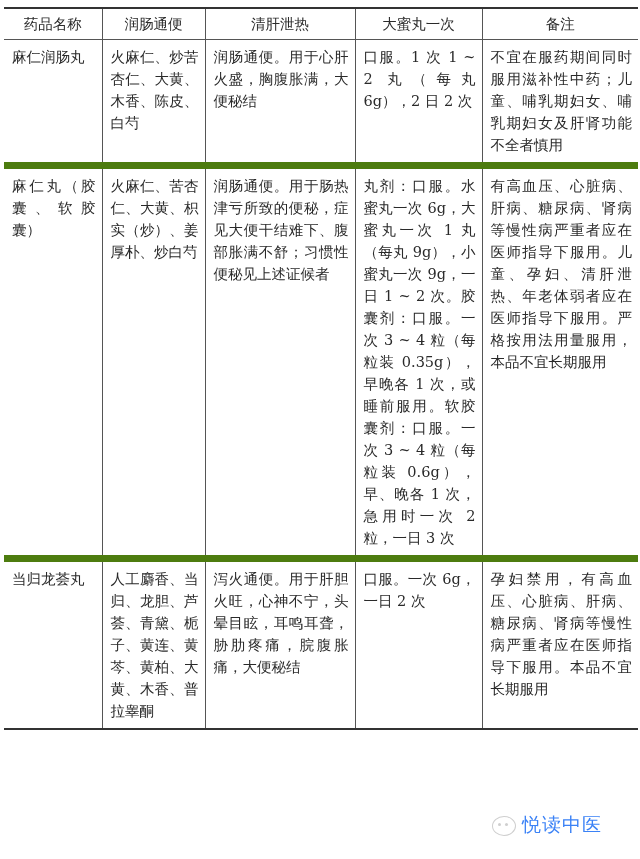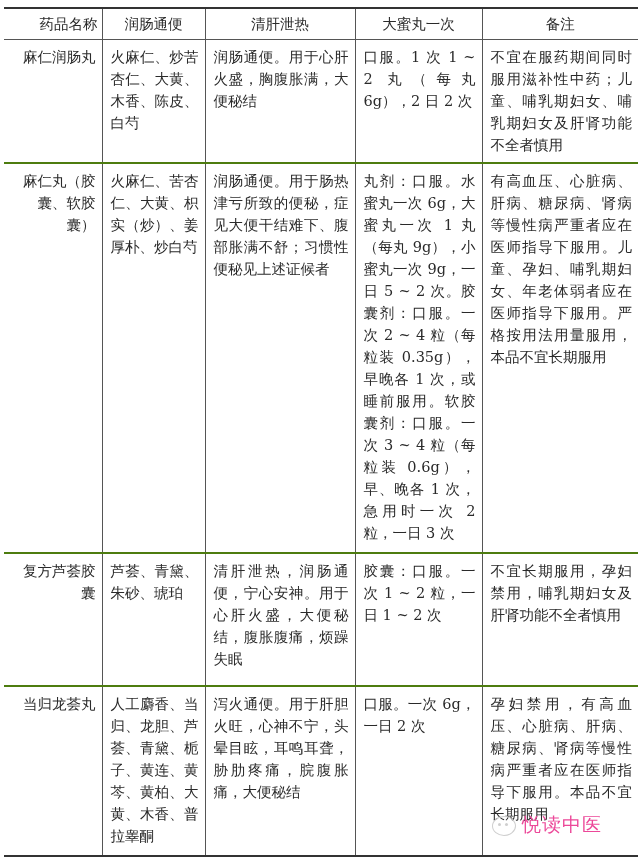--- a/index.html
+++ b/index.html
@@ -2,28 +2,28 @@
 <html><head>
 <meta charset="utf-8">
 <style>
   html, body { margin: 0; padding: 0; background: #ffffff; }
   body { width: 640px; height: 859px; position: relative; overflow: hidden;
          font-family: "DejaVu Serif", "Liberation Serif", serif; color: #2a2a2a; }
   table { position: absolute; left: 4px; top: 7px; width: 634px; border-collapse: collapse;
           table-layout: fixed; border-top: 2px solid #333; border-bottom: 2px solid #333; }
   th, td { font-size: 14.5px; line-height: 22px; vertical-align: top; padding: 6px 6px 6px 8px;
            border-left: 1px solid #555; border-right: 1px solid #555; font-weight: normal; text-align: justify; }
-  th:first-child, td:first-child { border-left: none; text-align: right; }
+  th:first-child, td:first-child { border-left: none; }
   th:last-child, td:last-child { border-right: none; }
   th { text-align: center; padding: 4px 4px; height: 22px; border-bottom: 1px solid #555; }
-  tr.r td { border-bottom: 2px solid #4d7c0f; }
+  tr.r td { border-bottom: 7px solid #4d7c0f; }
   tr.r:last-child td { border-bottom: none; }
   col.c1 { width: 98px; } col.c2 { width: 103px; } col.c3 { width: 150px; }
   col.c4 { width: 127px; } col.c5 { width: 156px; }
-  .watermark { position: absolute; left: 492px; top: 812px; font-size: 19px; color: #ec4899;
+  .watermark { position: absolute; left: 492px; top: 812px; font-size: 19px; color: #3b82f6;
                font-family: "DejaVu Sans", sans-serif; letter-spacing: 1px; }
   .watermark .ic { display: inline-block; width: 22px; height: 18px; border: 1.5px solid #cfcfcf;
                    border-radius: 50%; margin-right: 6px; vertical-align: middle; position: relative; }
   .watermark .ic::after { content: ""; position: absolute; left: 5px; top: 6px; width: 3px; height: 3px;
                    background: #cfcfcf; border-radius: 50%; box-shadow: 7px 0 0 #cfcfcf; }
 </style>
 </head>
 <body>
 
 <table>
@@ -48,29 +48,22 @@
       <td>麻仁润肠丸</td>
       <td>火麻仁、炒苦杏仁、大黄、木香、陈皮、白芍</td>
       <td>润肠通便。用于心肝火盛，胸腹胀满，大便秘结</td>
       <td>口服。1 次 1 ~ 2 丸（每丸 6g），2 日 2 次</td>
       <td>不宜在服药期间同时服用滋补性中药；儿童、哺乳期妇女、哺乳期妇女及肝肾功能不全者慎用</td>
     </tr>
     <tr class="r" style="height:390px">
       <td>麻仁丸（胶囊、软胶囊）</td>
       <td>火麻仁、苦杏仁、大黄、枳实（炒）、姜厚朴、炒白芍</td>
       <td>润肠通便。用于肠热津亏所致的便秘，症见大便干结难下、腹部胀满不舒；习惯性便秘见上述证候者</td>
-      <td>丸剂：口服。水蜜丸一次 6g，大蜜丸一次 1 丸（每丸 9g），小蜜丸一次 9g，一日 5 ~ 2 次。胶囊剂：口服。一次 2 ~ 4 粒（每粒装 0.35g），早晚各 1 次，或睡前服用。软胶囊剂：口服。一次 3 ~ 4 粒（每粒装 0.6g），早、晚各 1 次，急用时一次 2 粒，一日 3 次</td>
-      <td>有高血压、心脏病、肝病、糖尿病、肾病等慢性病严重者应在医师指导下服用。儿童、孕妇、哺乳期妇女、年老体弱者应在医师指导下服用。严格按用法用量服用，本品不宜长期服用</td>
-    </tr>
-    <tr class="r" style="height:133px">
-      <td>复方芦荟胶囊</td>
-      <td>芦荟、青黛、朱砂、琥珀</td>
-      <td>清肝泄热，润肠通便，宁心安神。用于心肝火盛，大便秘结，腹胀腹痛，烦躁失眠</td>
-      <td>胶囊：口服。一次 1 ~ 2 粒，一日 1 ~ 2 次</td>
-      <td>不宜长期服用，孕妇禁用，哺乳期妇女及肝肾功能不全者慎用</td>
+      <td>丸剂：口服。水蜜丸一次 6g，大蜜丸一次 1 丸（每丸 9g），小蜜丸一次 9g，一日 1 ~ 2 次。胶囊剂：口服。一次 3 ~ 4 粒（每粒装 0.35g），早晚各 1 次，或睡前服用。软胶囊剂：口服。一次 3 ~ 4 粒（每粒装 0.6g），早、晚各 1 次，急用时一次 2 粒，一日 3 次</td>
+      <td>有高血压、心脏病、肝病、糖尿病、肾病等慢性病严重者应在医师指导下服用。儿童、孕妇、清肝泄热、年老体弱者应在医师指导下服用。严格按用法用量服用，本品不宜长期服用</td>
     </tr>
     <tr class="r" style="height:170px">
       <td>当归龙荟丸</td>
       <td>人工麝香、当归、龙胆、芦荟、青黛、栀子、黄连、黄芩、黄柏、大黄、木香、普拉睾酮</td>
       <td>泻火通便。用于肝胆火旺，心神不宁，头晕目眩，耳鸣耳聋，胁肋疼痛，脘腹胀痛，大便秘结</td>
       <td>口服。一次 6g，一日 2 次</td>
       <td>孕妇禁用，有高血压、心脏病、肝病、糖尿病、肾病等慢性病严重者应在医师指导下服用。本品不宜长期服用</td>
     </tr>
   </tbody>
 </table>

